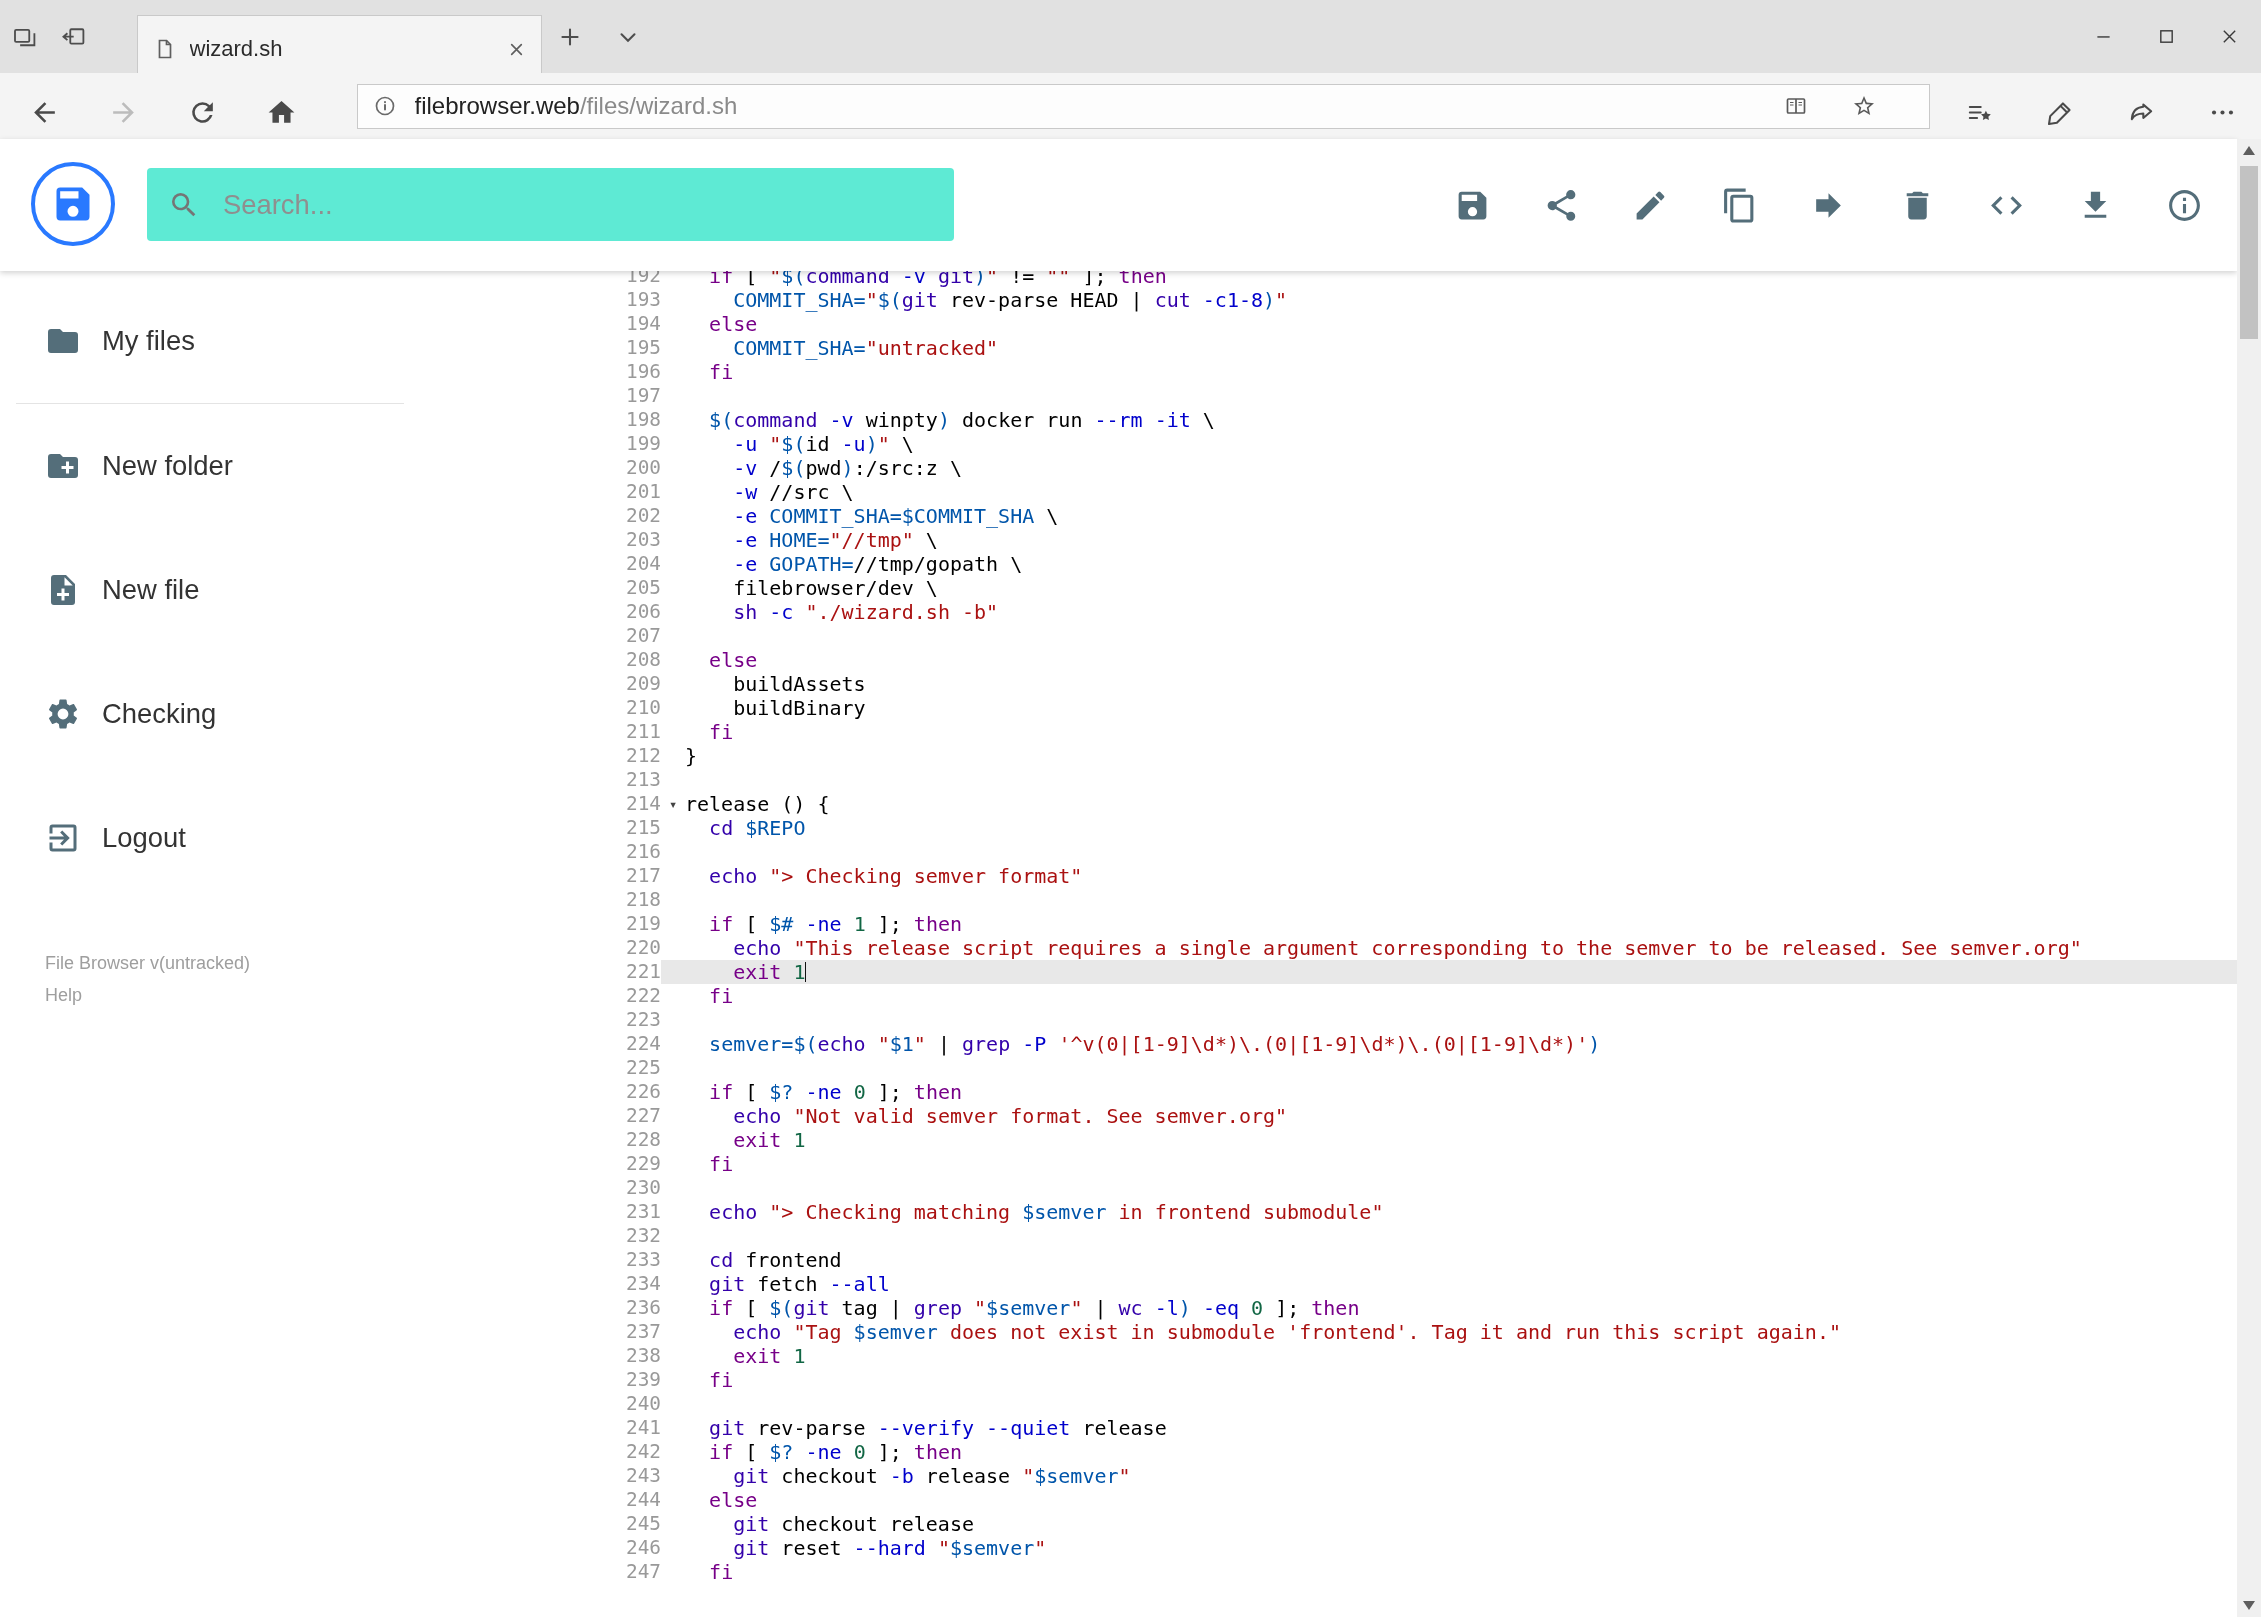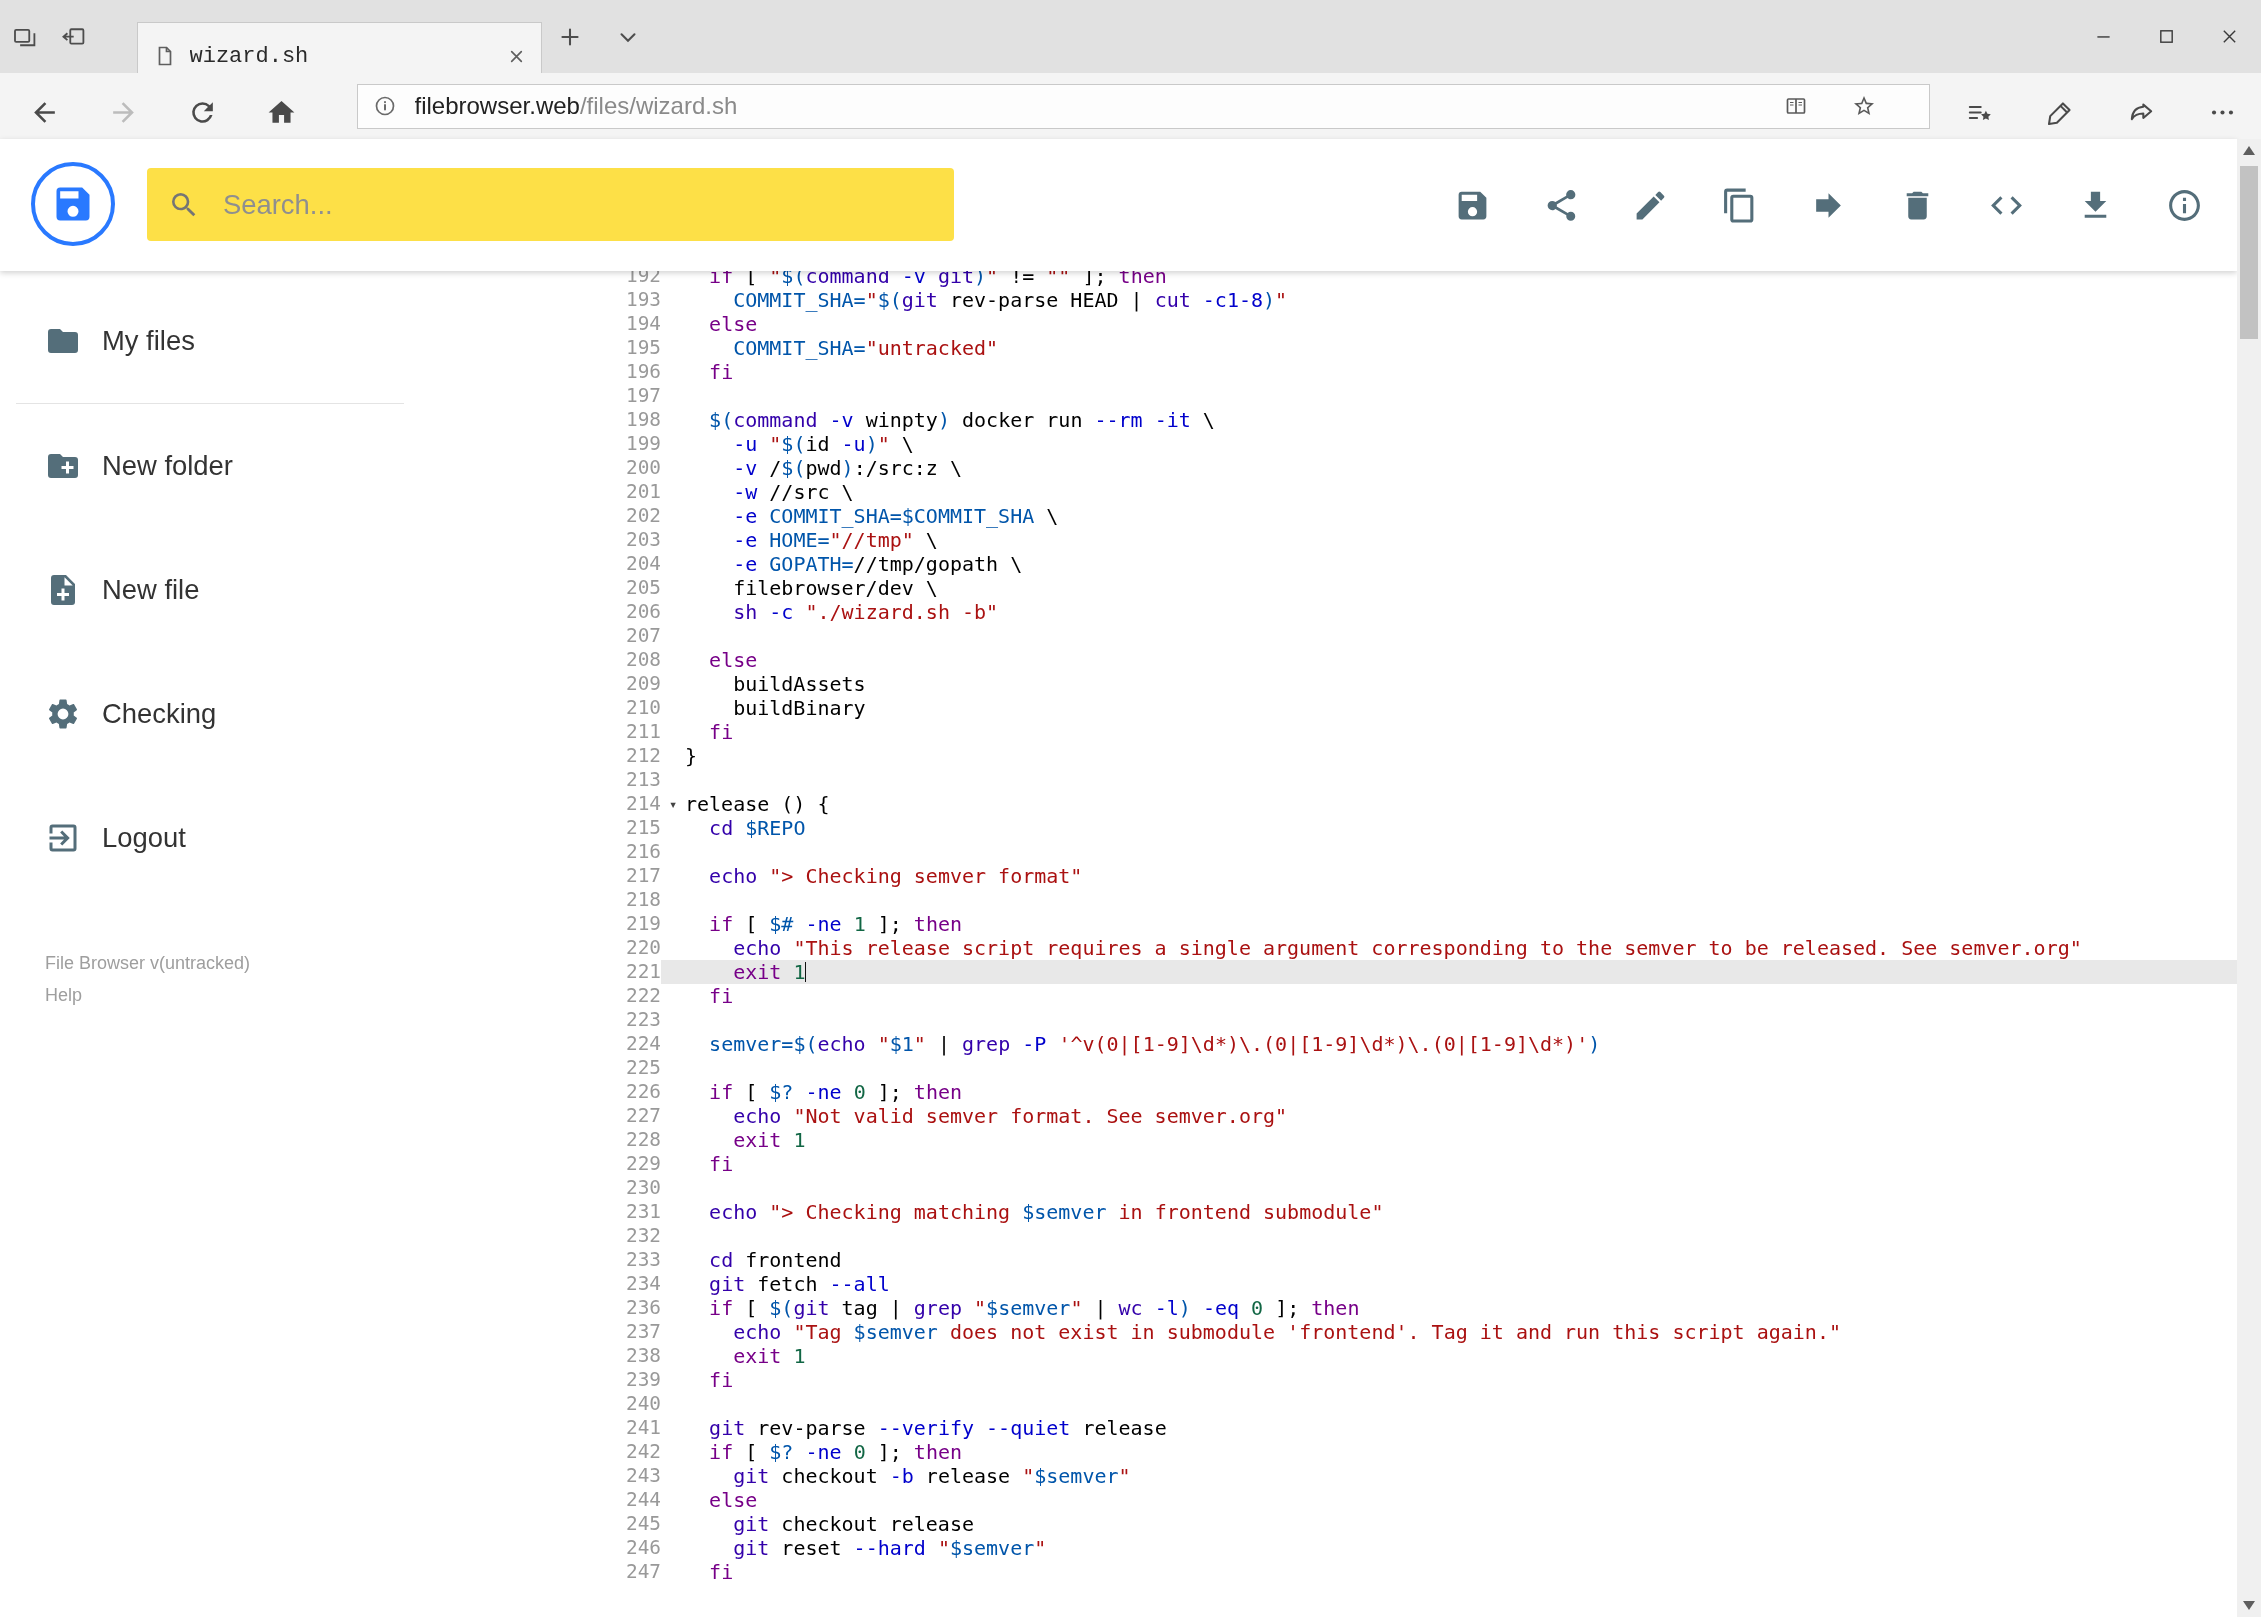--- a/index.html
+++ b/index.html
@@ -6,23 +6,23 @@
   body{width:2261px;height:1617px;position:relative;overflow:hidden;
        font-family:"Liberation Sans",sans-serif;-webkit-font-smoothing:antialiased;}
   .win{position:absolute;inset:0;background:#fff;overflow:hidden;}
   .icon-btn{display:inline-flex;align-items:center;justify-content:center;cursor:pointer;}
   svg{display:block;}
 
   
   .tabstrip{position:absolute;left:0;top:0;right:0;height:73px;background:#e1e1e1;}
   .strip-left{position:absolute;left:11.3px;top:0;height:73px;display:flex;align-items:center;gap:21px;color:#4d4d4d;}
   .strip-left svg{width:27.4px;height:27.4px;}
-  .tab{position:absolute;left:137px;top:22px;width:405px;height:67px;background:#f4f4f4;
+  .tab{position:absolute;left:137px;top:15px;width:405px;height:67px;background:#f4f4f4;
        border:0.8px solid #c9c9c9;border-bottom:none;display:flex;align-items:center;
-       padding:0 14.5px;box-sizing:border-box;font-family:Liberation Mono, monospace;}
+       padding:0 14.5px;box-sizing:border-box;}
   .tab-fav{color:#5f5f5f;}
   .tab-fav svg{width:24px;height:24px;}
   .tab-title{margin-left:13px;font-size:22px;color:#2a2a2a;flex:1;white-space:nowrap;overflow:hidden;}
   .tab-close{color:#5f5f5f;}
   .tab-close svg{width:21px;height:21px;}
   .strip-right{position:absolute;left:557px;top:0;height:73px;display:flex;align-items:center;gap:32px;color:#4d4d4d;}
   .strip-right svg{width:26px;height:26px;}
   .winctl{position:absolute;right:0;top:0;height:73px;display:flex;color:#3a3a3a;}
   .winctl .icon-btn{width:63px;height:73px;}
   .winctl svg{width:21px;height:21px;}
@@ -48,21 +48,21 @@
   
   .page{position:absolute;left:0;top:139px;right:0;bottom:0;background:#fff;}
 
   .fb-header{position:absolute;left:0;top:0;right:24px;height:132px;background:#fff;
              box-shadow:0 2.4px 5.7px rgba(0,0,0,0.18);z-index:5;}
   .logo{position:absolute;left:31px;top:23.4px;width:84px;height:84px;border-radius:50%;
         border:4px solid #2979ff;box-sizing:border-box;background:#fff;
         display:flex;align-items:center;justify-content:center;}
   .logo-ic{color:#2979ff;}
   .logo-ic svg{width:44px;height:44px;}
-  .searchbar{position:absolute;left:147px;top:29px;width:807px;height:73px;background:#fde047;
+  .searchbar{position:absolute;left:147px;top:29px;width:807px;height:73px;background:#5eead4;
              border-radius:4px;display:flex;align-items:center;padding:0 21px;box-sizing:border-box;}
   .search-ic{color:#757575;}
   .search-ic svg{width:32px;height:32px;}
   .search-input{flex:1;margin-left:21px;border:none;outline:none;background:transparent;
                 font-size:27.4px;font-family:inherit;color:#333;}
   .search-input::placeholder{color:#8f8f8f;opacity:1;}
   .fb-toolbar{position:absolute;right:34px;top:0;height:100%;display:flex;align-items:center;gap:52px;color:#546e7a;}
   .fb-toolbar svg{width:37px;height:37px;}
 
   

